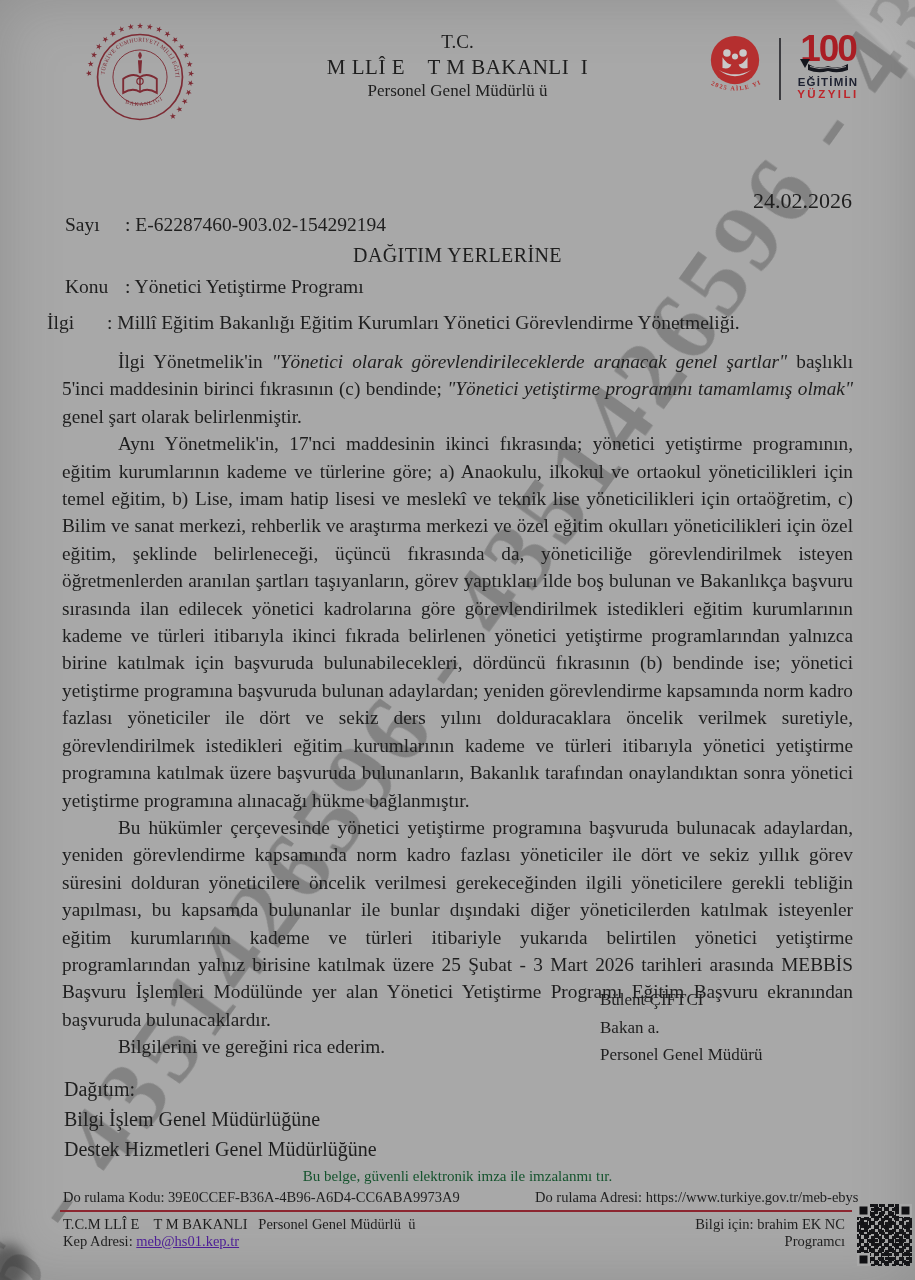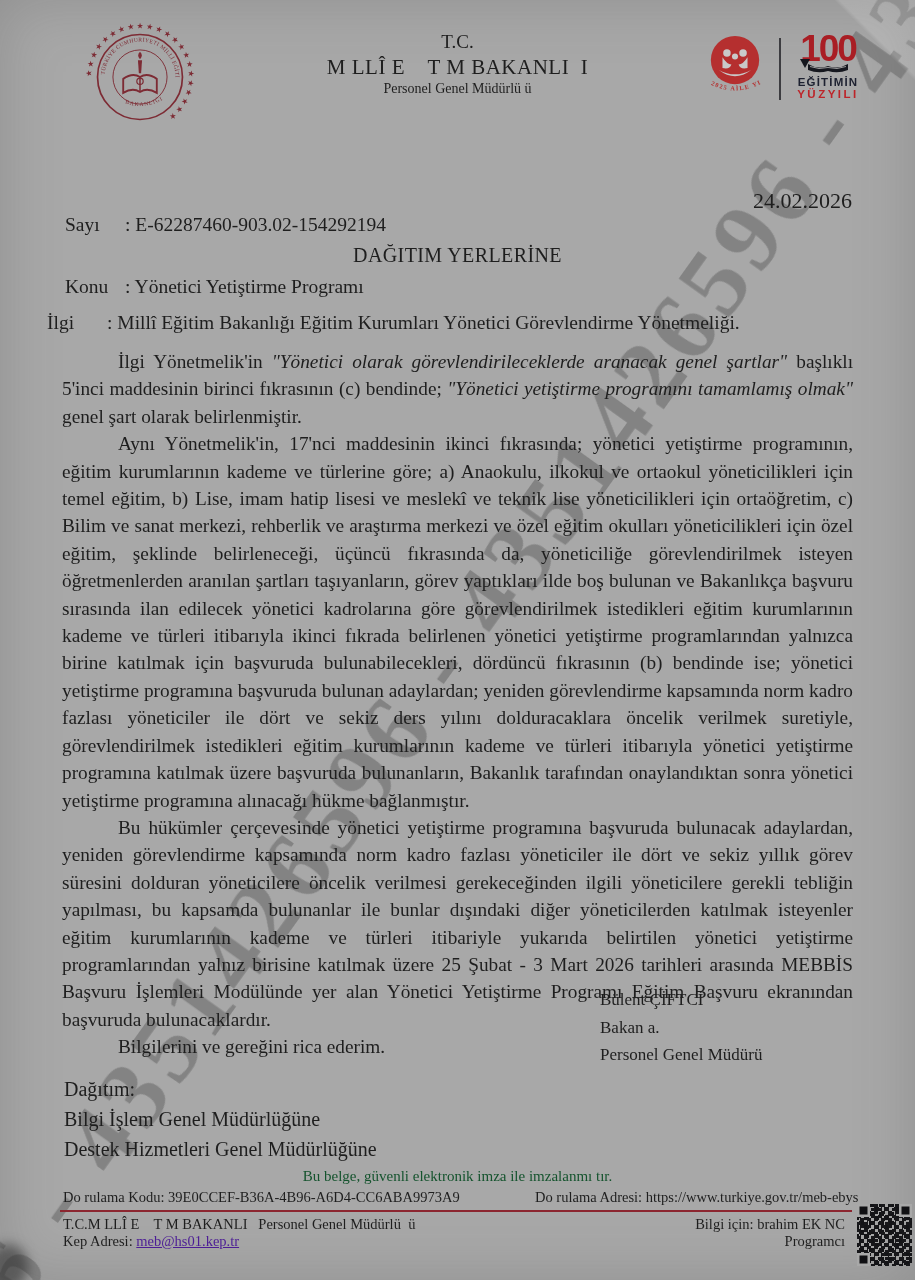--- a/index.html
+++ b/index.html
@@ -25,21 +25,21 @@
     filter:blur(.4px);
     pointer-events:none;
   }
   .content{position:relative;z-index:2;}
   .ws-pre{white-space:pre;}
   
   .seal{position:absolute;left:84px;top:20px;}
   .head-center{position:absolute;left:0;top:30px;width:100%;text-align:center;line-height:1.25;}
   .head-center .tc{font-size:19px;}
   .head-center .ministry{font-size:21px;letter-spacing:.5px;}
-  .head-center .dept{font-size:14px;}
+  .head-center .dept{font-size:17px;}
   .logos-right{position:absolute;right:52px;top:26px;display:flex;align-items:flex-start;}
   .aile-logo{margin-top:6px;}
   .logo-divider{width:2px;height:62px;background:#3c3c40;margin:12px 12px 0 10px;}
   .logo100{margin-top:8px;text-align:center;width:70px;}
   .logo100 .num{
     font-family:"Liberation Sans",sans-serif;font-weight:bold;font-size:37px;line-height:30px;
     color:#a91e24;letter-spacing:-2px;position:relative;
   }
   .logo100 .num::before{
     content:"";position:absolute;left:7px;bottom:-4px;border-left:5px solid transparent;

